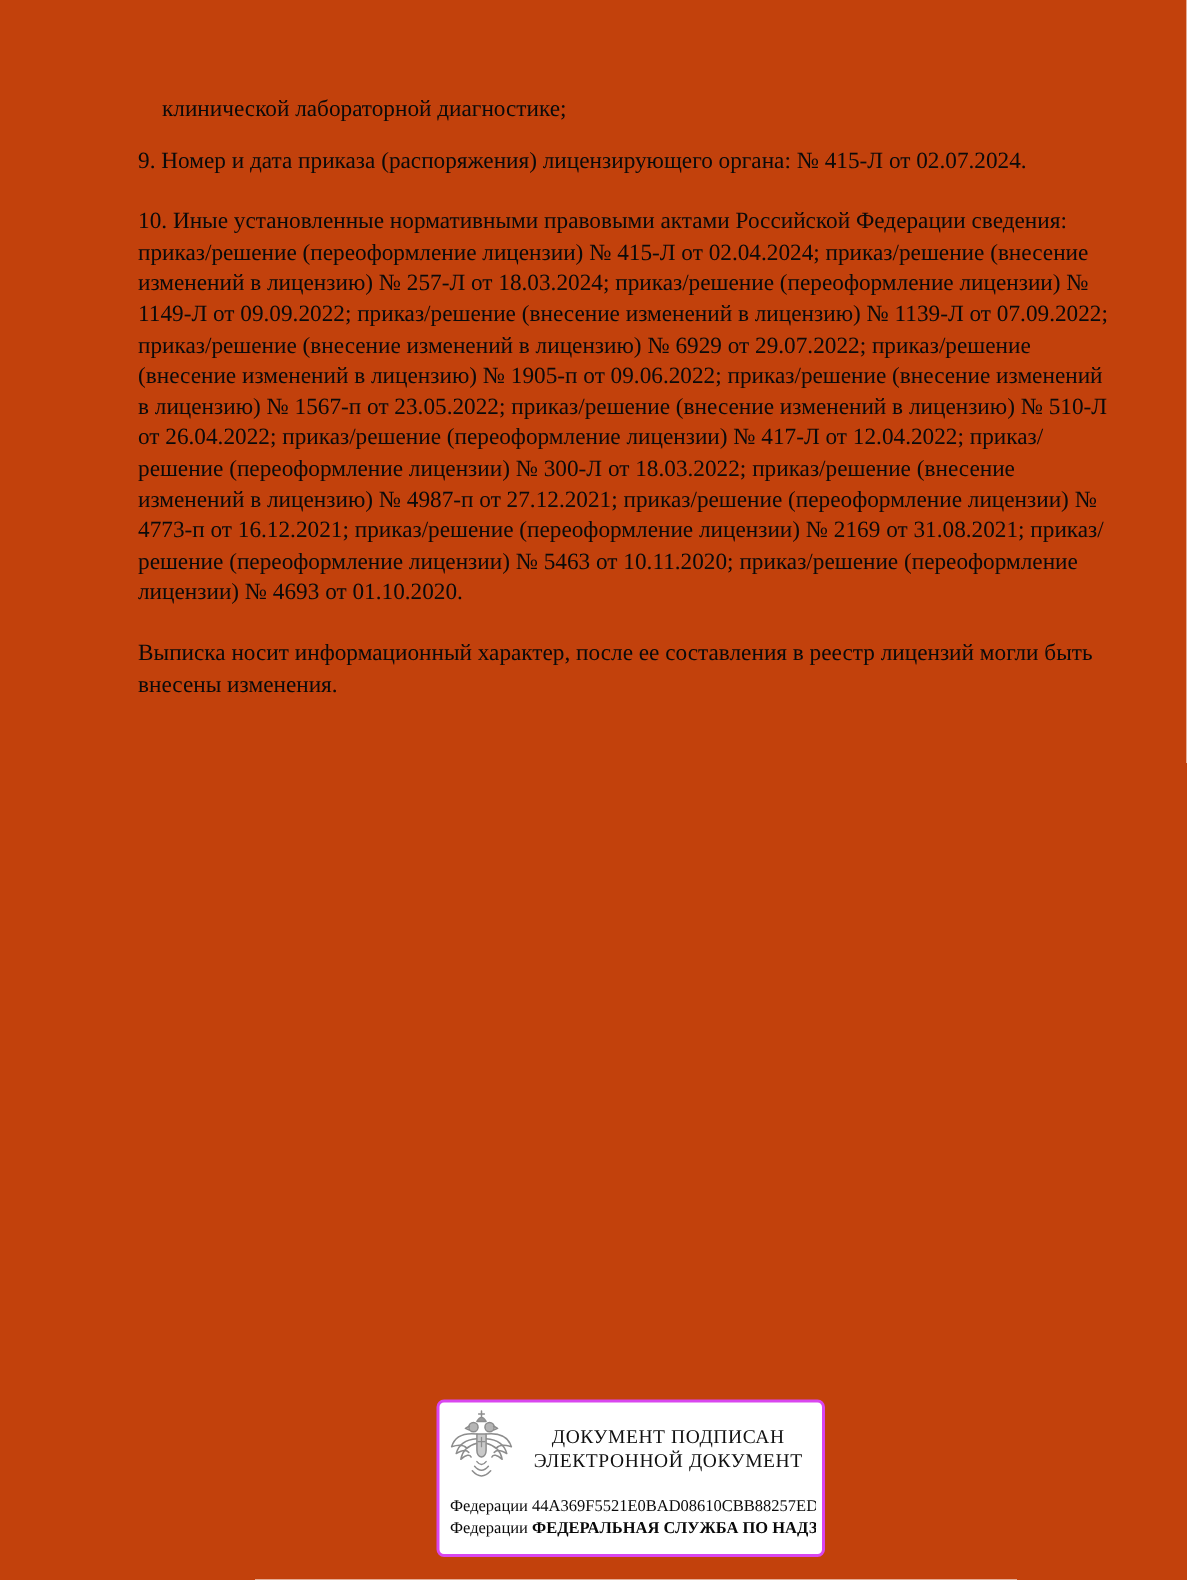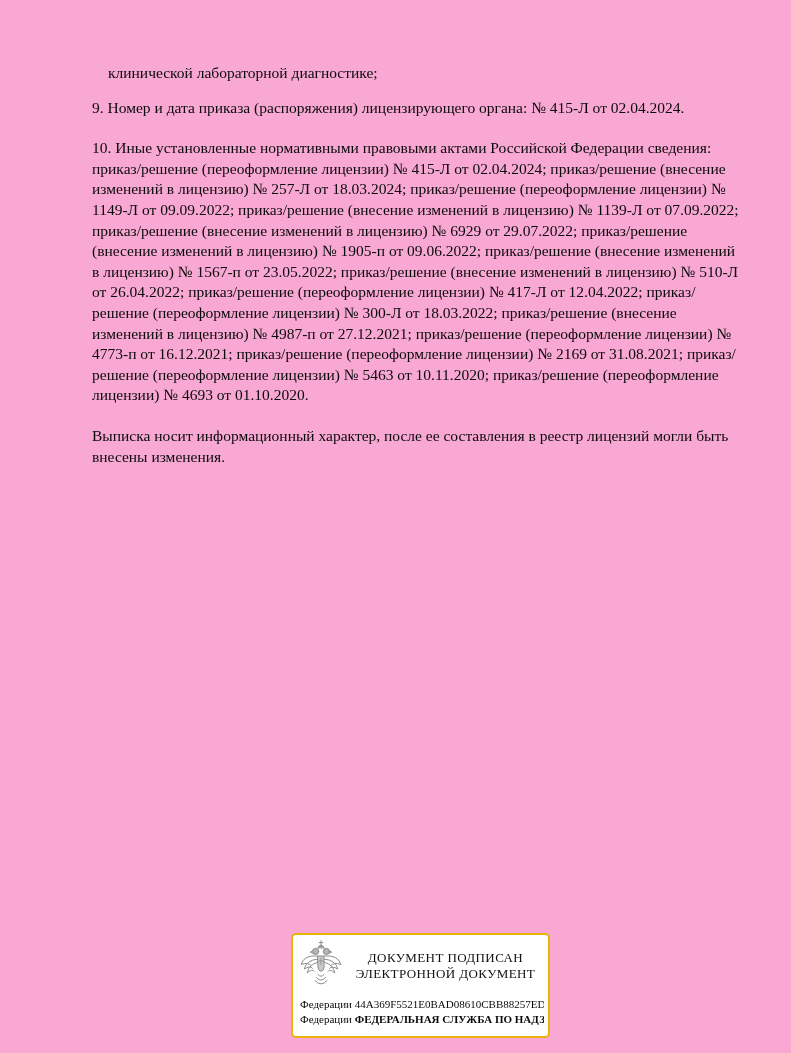--- a/index.html
+++ b/index.html
@@ -4,21 +4,21 @@
 <style>
   html, body {
     margin: 0;
     padding: 0;
     background: #ffffff;
   }
   .page {
     position: relative;
     width: 791px;
     height: 1053px;
-    background: #f9a8d4;
+    background: #c2410c;
     font-family: "Liberation Serif", serif;
     color: #0a0a0a;
     overflow: hidden;
   }
   .content {
     position: absolute;
     left: 92px;
     top: 63px;
     width: 652px;
     font-size: 15.5px;
@@ -29,21 +29,21 @@
   .indent { padding-left: 16px; }
   .content p { margin: 0 0 20px 0; }
 
   
   .stamp {
     position: absolute;
     left: 291px;
     top: 933px;
     width: 255px;
     height: 101px;
-    border: 2px solid #eab308;
+    border: 2px solid #d946ef;
     border-radius: 5px;
     background: #ffffff;
     overflow: hidden;
   }
   .stamp-header {
     display: flex;
     align-items: center;
     gap: 4px;
     padding: 3px 5px 0 5px;
     height: 56px;
@@ -72,21 +72,21 @@
 <body>
 
 <div class="page">
 
   <div class="content">
 
     <div class="cont-block">
       <div class="indent">клинической лабораторной диагностике;</div>
     </div>
 
-    <p>9. Номер и дата приказа (распоряжения) лицензирующего органа: № 415-Л от 02.04.2024.</p>
+    <p>9. Номер и дата приказа (распоряжения) лицензирующего органа: № 415-Л от 02.07.2024.</p>
 
     <p>10. Иные установленные нормативными правовыми актами Российской Федерации сведения: приказ/решение (переоформление лицензии) № 415-Л от 02.04.2024; приказ/решение (внесение изменений в лицензию) № 257-Л от 18.03.2024; приказ/решение (переоформление лицензии) № 1149-Л от 09.09.2022; приказ/решение (внесение изменений в лицензию) № 1139-Л от 07.09.2022; приказ/решение (внесение изменений в лицензию) № 6929 от 29.07.2022; приказ/решение (внесение изменений в лицензию) № 1905-п от 09.06.2022; приказ/решение (внесение изменений в лицензию) № 1567-п от 23.05.2022; приказ/решение (внесение изменений в лицензию) № 510-Л от 26.04.2022; приказ/решение (переоформление лицензии) № 417-Л от 12.04.2022; приказ/решение (переоформление лицензии) № 300-Л от 18.03.2022; приказ/решение (внесение изменений в лицензию) № 4987-п от 27.12.2021; приказ/решение (переоформление лицензии) № 4773-п от 16.12.2021; приказ/решение (переоформление лицензии) № 2169 от 31.08.2021; приказ/решение (переоформление лицензии) № 5463 от 10.11.2020; приказ/решение (переоформление лицензии) № 4693 от 01.10.2020.</p>
 
     <p>Выписка носит информационный характер, после ее составления в реестр лицензий могли быть внесены изменения.</p>
 
   </div>
 
   <div class="stamp">
     <div class="stamp-header">
       <span class="emblem">

